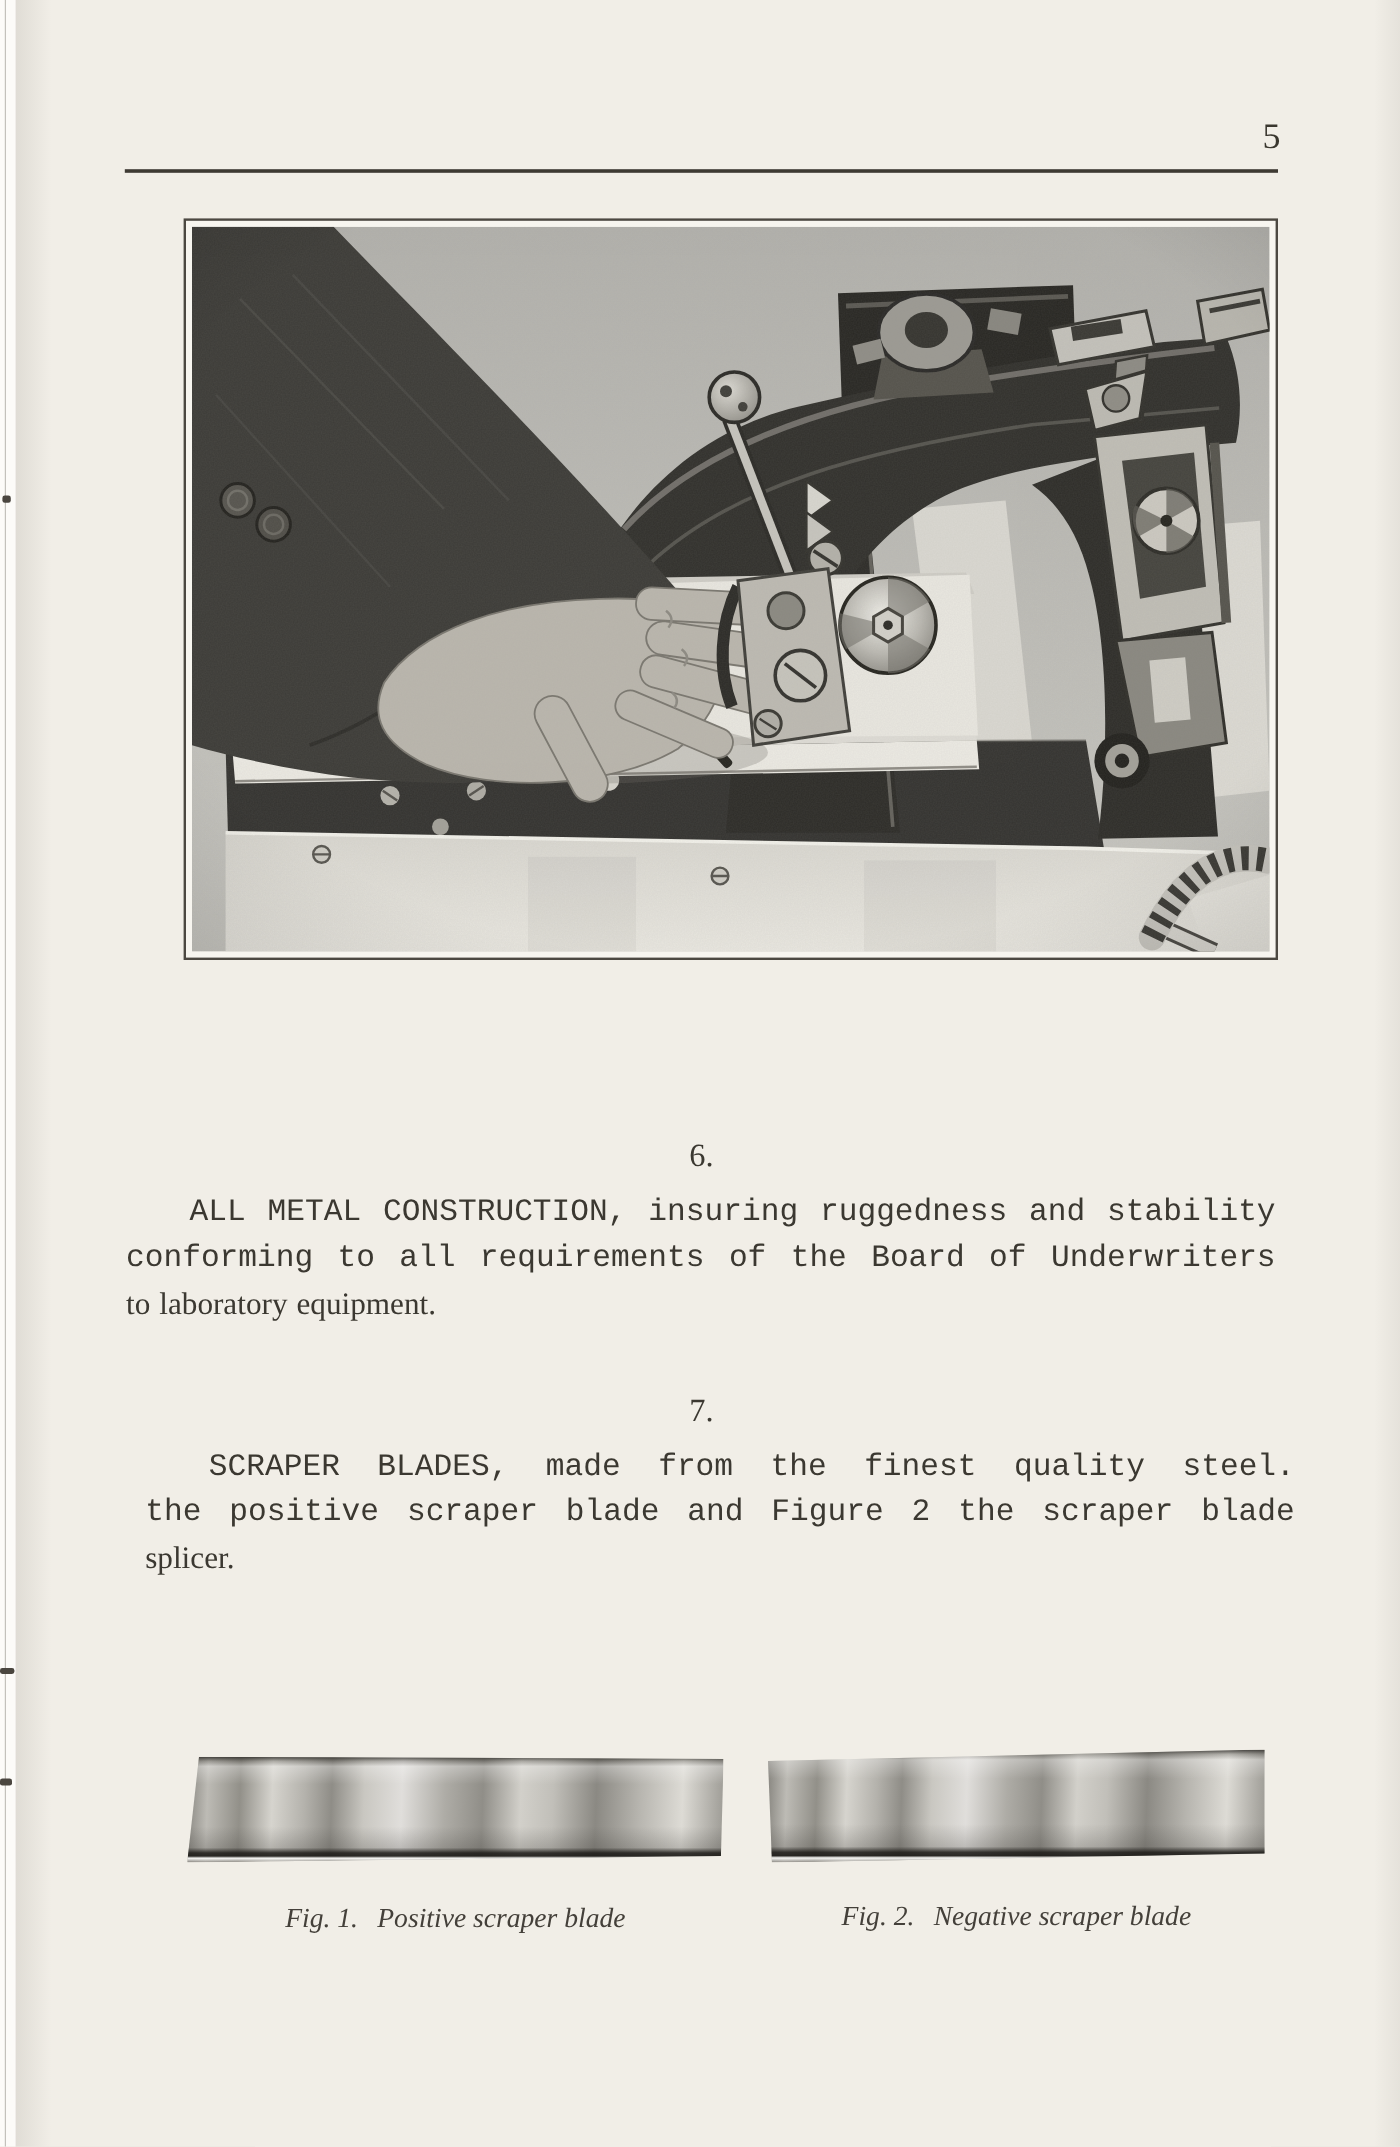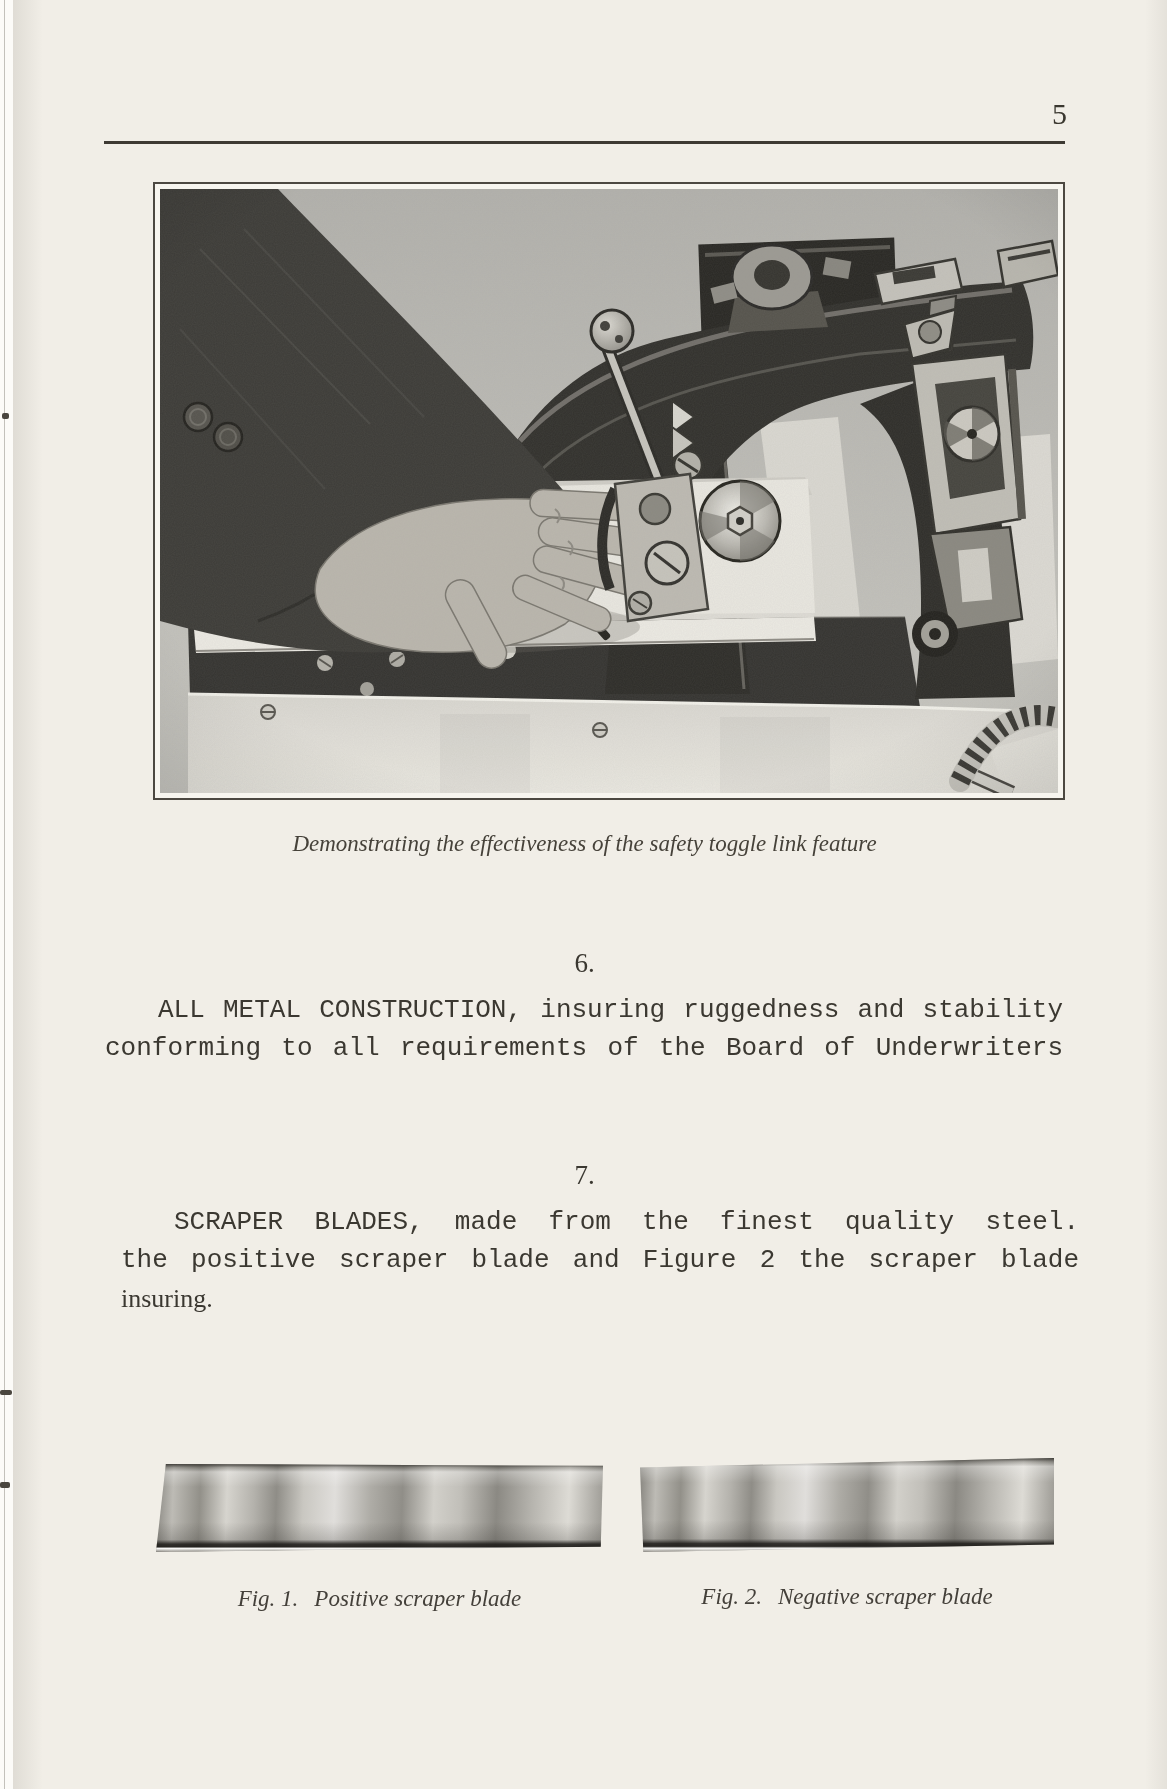--- a/index.html
+++ b/index.html
@@ -299,33 +299,33 @@
         <circle cx="775" cy="445" r="23" fill="#23221e"></circle>
         <circle cx="775" cy="445" r="14" fill="#a3a199"></circle>
         <circle cx="775" cy="445" r="6" fill="#23221e"></circle>
       </g>
 
       <rect width="898" height="604" filter="url(#grain)" opacity=".8"></rect>
       <rect width="898" height="604" fill="url(#vig)"></rect>
     </svg>
   </figure>
 
-  <div class="photo-caption">Demonstrating the effectiveness of the safety toggle link feature</div>
 
   <div class="section-number" style="top:948px;">6.</div>
   <div class="para" style="top:992px;">
     <span class="line just indent">ALL METAL CONSTRUCTION, insuring ruggedness and stability and</span>
     <span class="line just">conforming to all requirements of the Board of Underwriters with reference</span>
+    <span class="line">to laboratory equipment.</span>
   </div>
 
   <div class="section-number" style="top:1160px;">7.</div>
   <div class="para" style="top:1204px;margin-left:16px;">
     <span class="line just indent">SCRAPER BLADES, made from the finest quality steel. Figure 1 shows</span>
     <span class="line just">the positive scraper blade and Figure 2 the scraper blade used in the negative</span>
-    <span class="line">insuring.</span>
+    <span class="line">splicer.</span>
   </div>
 
   <div class="blade blade-1">
     <div class="blade-face"></div>
   </div>
   <div class="blade blade-2">
     <div class="blade-face"></div>
   </div>
 
   <div class="fig-caption fig-caption-1">

